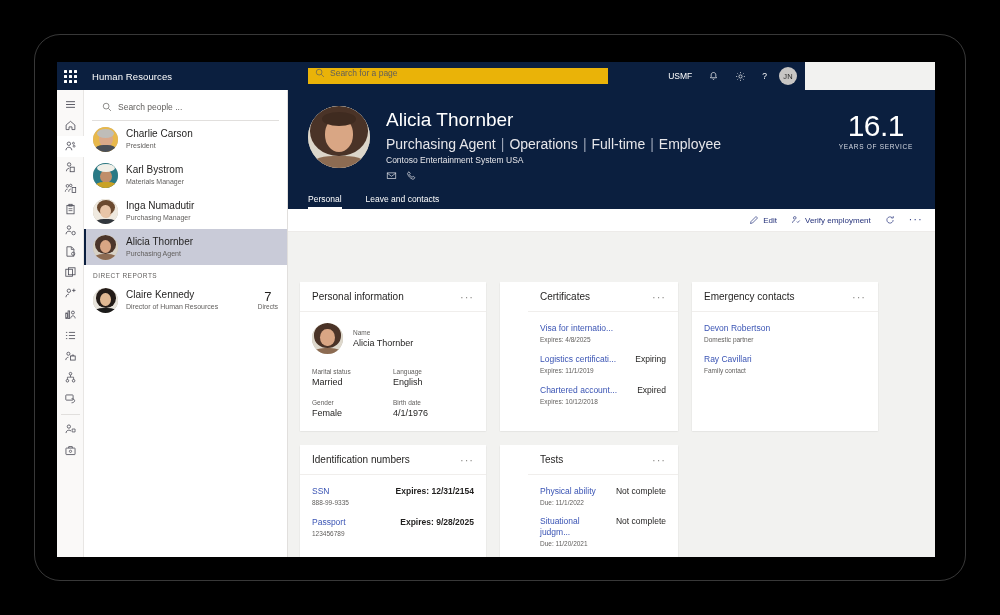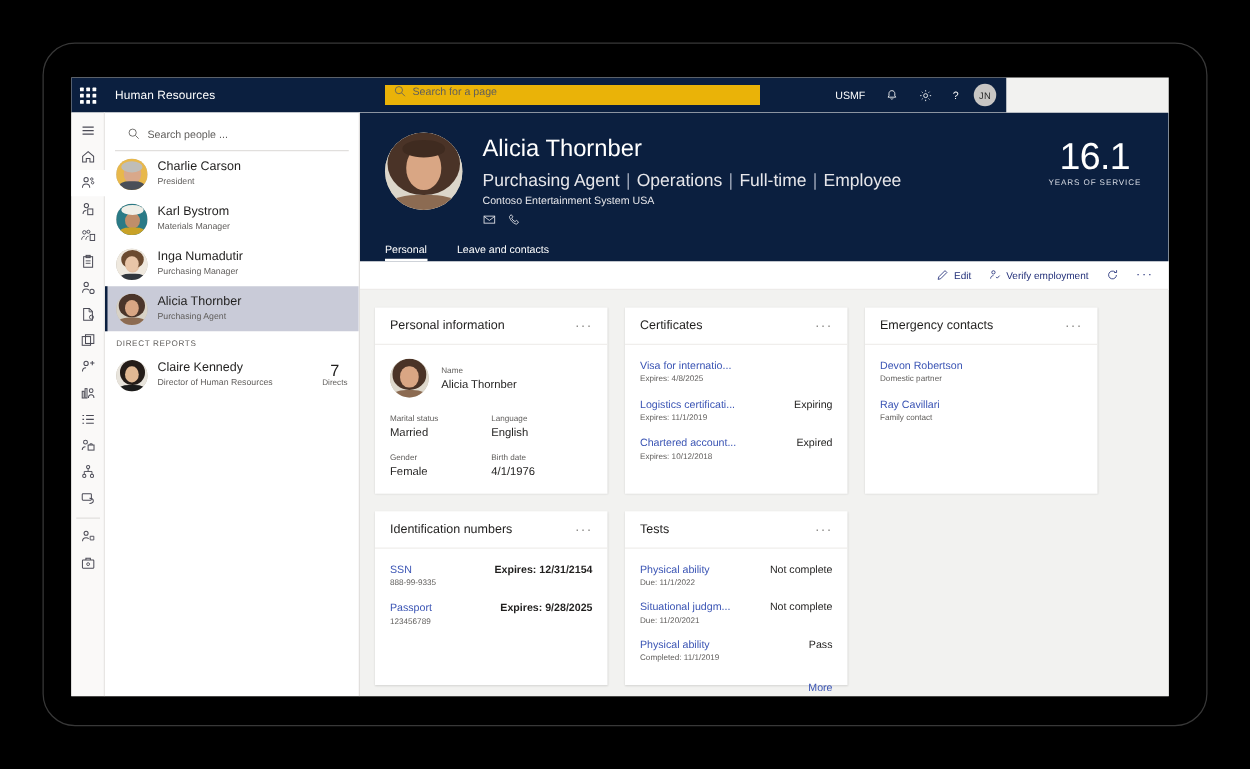--- a/index.html
+++ b/index.html
@@ -221,29 +221,29 @@
     padding-right: 12px;
   }
   .act {
     display:flex; align-items:center; gap:4px;
     font-size: 8px; color:#24317a; margin-left:14px; cursor:pointer;
     white-space:nowrap;
   }
 
   .cards {
     padding: 14px 12px 0 12px;
-    display:flex; flex-wrap:wrap; gap: 14px;
+    display:flex; flex-wrap:wrap; gap: 14px; margin-top: 36px;
   }
   .card {
     background:#ffffff;
     width: 186px;
     box-sizing:border-box;
     box-shadow: 0 0.5px 1.5px rgba(0,0,0,0.13);
   }
-  .card.w-sm { width: 178px; }
+  .card.w-sm { width: 178px; padding-left: 28px; }
   .card-hdr {
     height: 29px;
     display:flex; align-items:center; justify-content:space-between;
     padding: 0 12px;
     border-bottom:1px solid #f0eeec;
   }
   .card-title { font-size: 10px; color:#201f1e; }
   .dots { color:#8a8886; font-size:11px; letter-spacing:1px; cursor:pointer; line-height:8px; }
   .card-body { padding: 11px 12px 12px 12px; }
 

